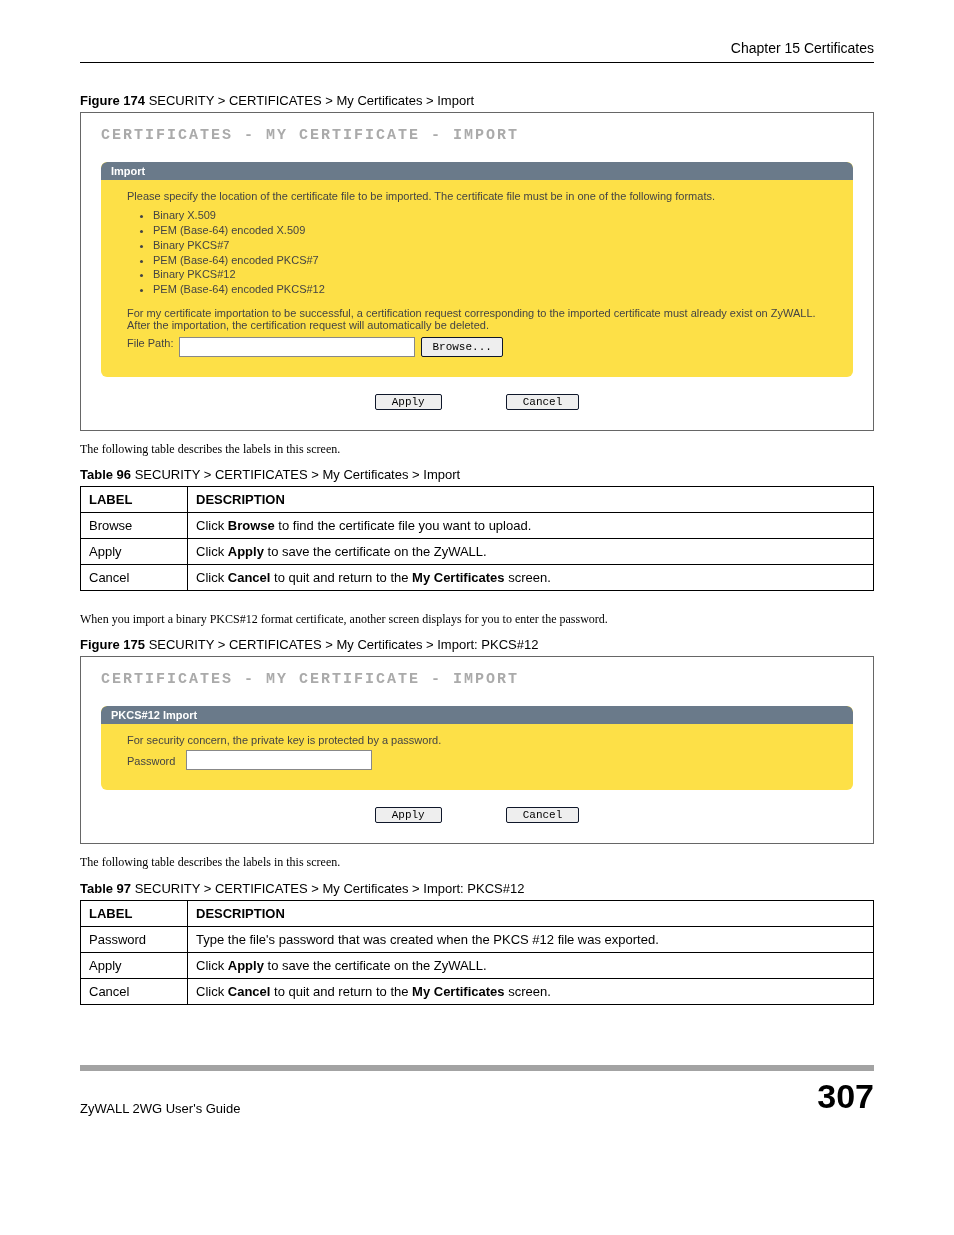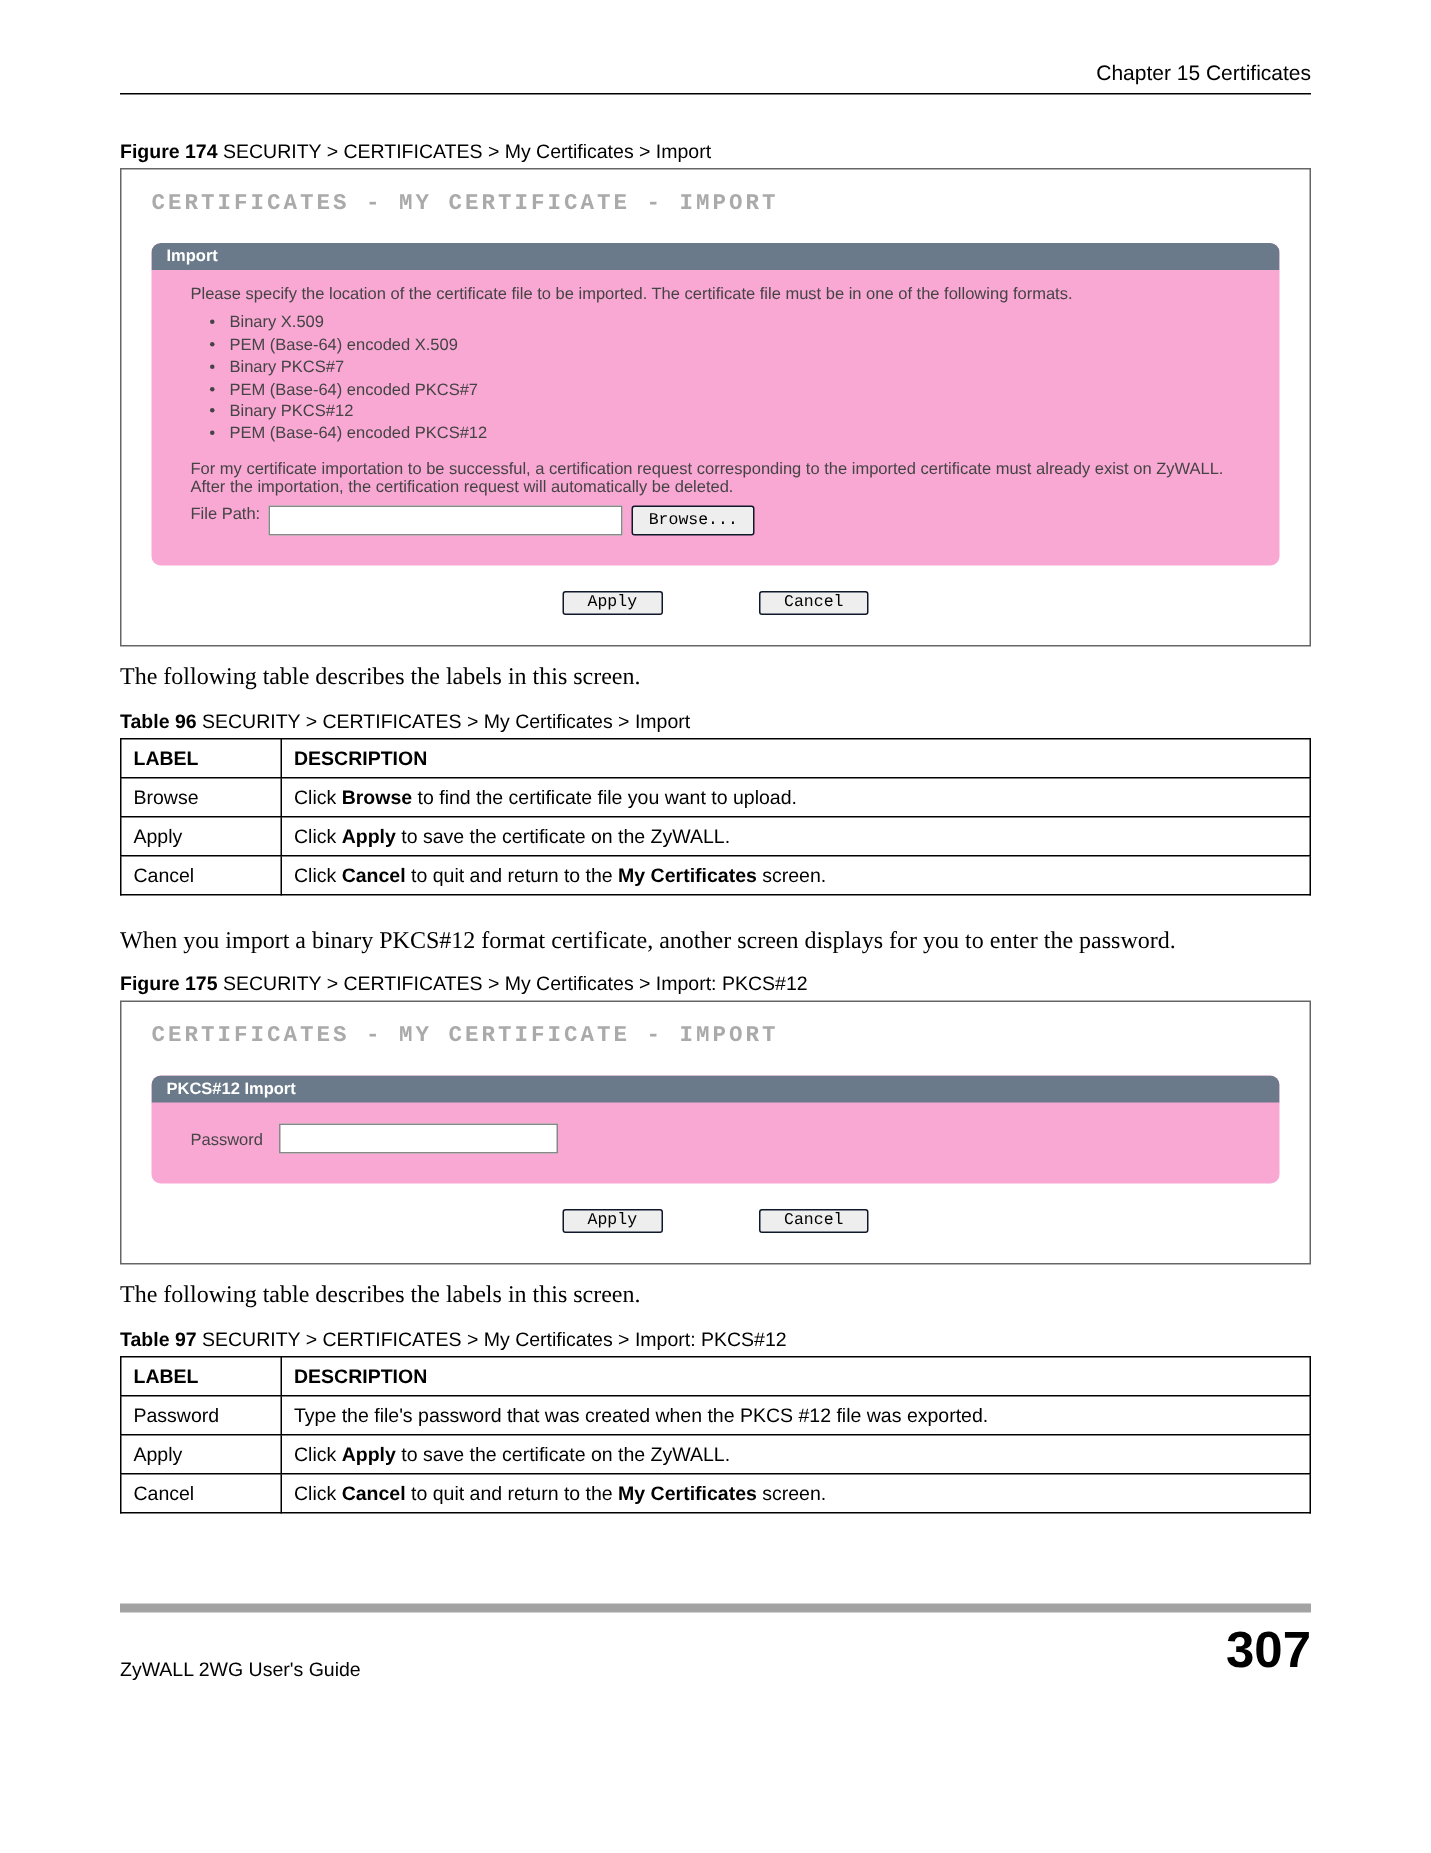--- a/index.html
+++ b/index.html
@@ -33,21 +33,21 @@
   .screenshot-title {
     font-family: Liberation Mono, monospace;
     font-size: 15px;
     letter-spacing: 2px;
     color: #aaa;
     font-weight: bold;
     margin-bottom: 18px;
   }
   .panel {
     border-radius: 6px;
-    background: #f9a8d4;
+    background: #fde047;
     padding: 0 0 14px 0;
     overflow: hidden;
   }
   .panel-header {
     background: #6a7a8a;
     color: #fff;
     font-family: Arial, sans-serif;
     font-size: 11px;
     font-weight: bold;
     padding: 3px 10px;
@@ -82,21 +82,21 @@
     background: #eee;
     border: 1px solid #0f172a;
     border-radius: 2px;
   }
   .btn-row {
     text-align: center;
     margin-top: 14px;
   }
   .btn-row .small-btn { margin: 0 30px; padding: 1px 16px; }
   .body-text {
-    font-size: 16px;
+    font-size: 12px;
     margin: 10px 0 8px 0;
     line-height: 1.35;
   }
   table.desc {
     border-collapse: collapse;
     width: 100%;
     font-family: Liberation Sans, sans-serif;
     font-size: 13px;
     margin-bottom: 20px;
   }
@@ -199,20 +199,21 @@
 
 <div class="figure-caption">
   <b>Figure 175</b><span>   SECURITY &gt; CERTIFICATES &gt; My Certificates &gt; Import: PKCS#12</span>
 </div>
 
 <div class="screenshot">
   <div class="screenshot-title">CERTIFICATES - MY CERTIFICATE - IMPORT</div>
   <div class="panel">
     <div class="panel-header">PKCS#12 Import</div>
     <div class="panel-body">
+      <div>For security concern, the private key is protected by a password.</div>
       <div class="pwd-row" style="margin-top:4px">
         <span>Password</span>
         <input type="text" style="">
       </div>
     </div>
   </div>
   <div class="btn-row">
     <button class="small-btn">Apply</button>
     <button class="small-btn">Cancel</button>
   </div>

